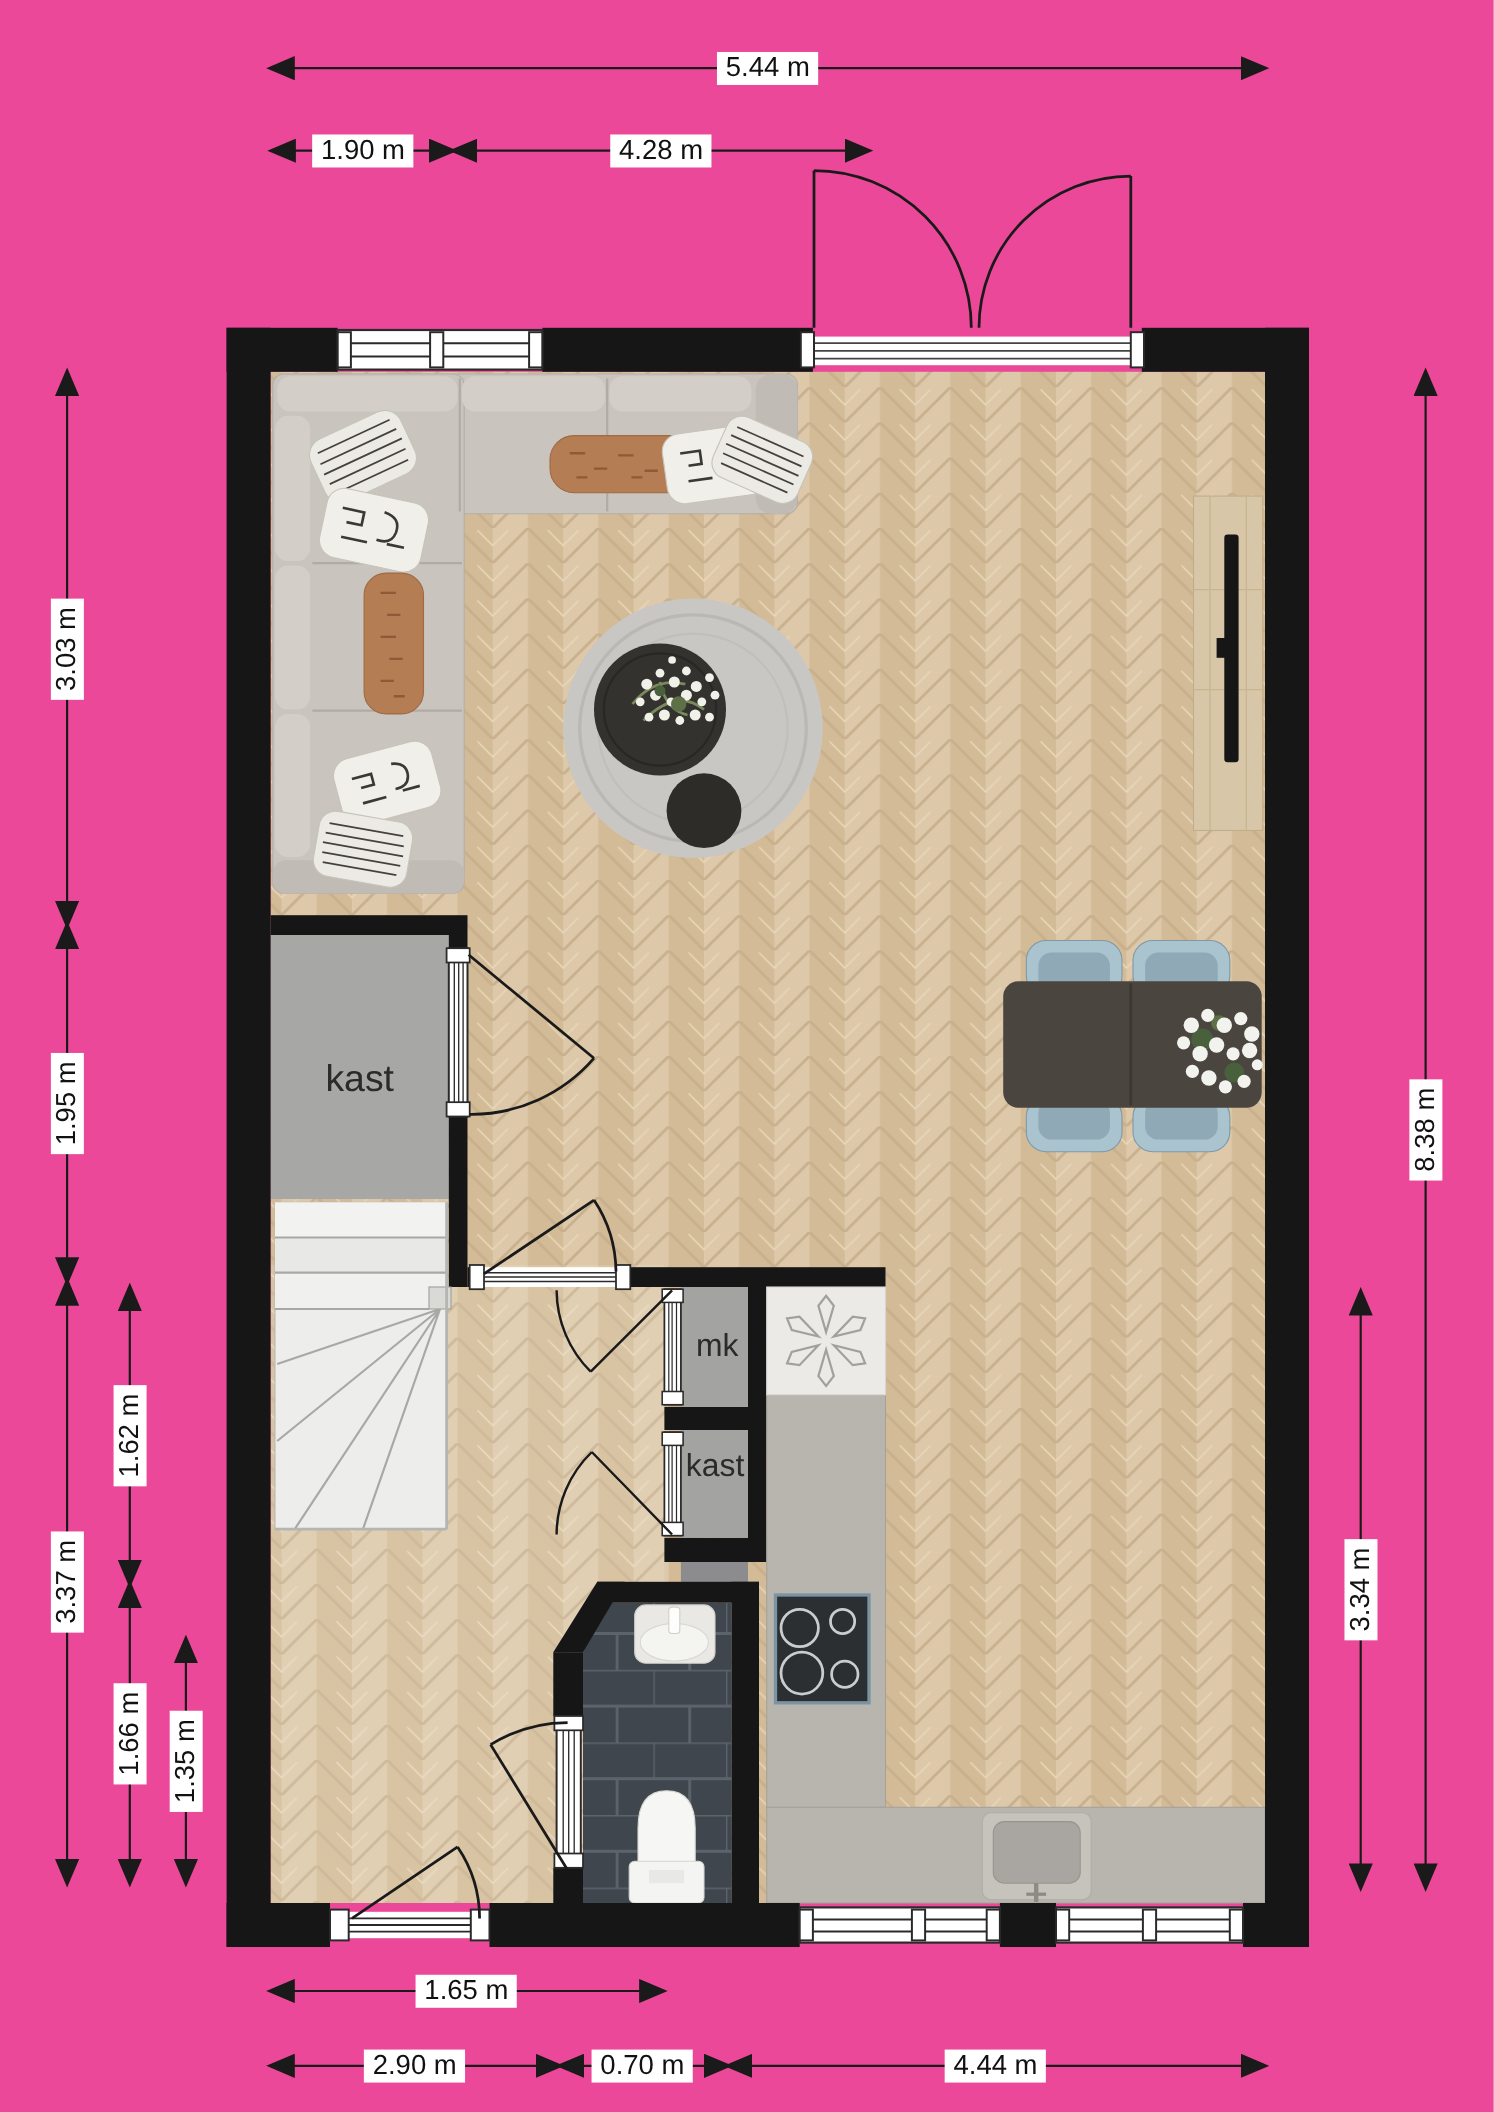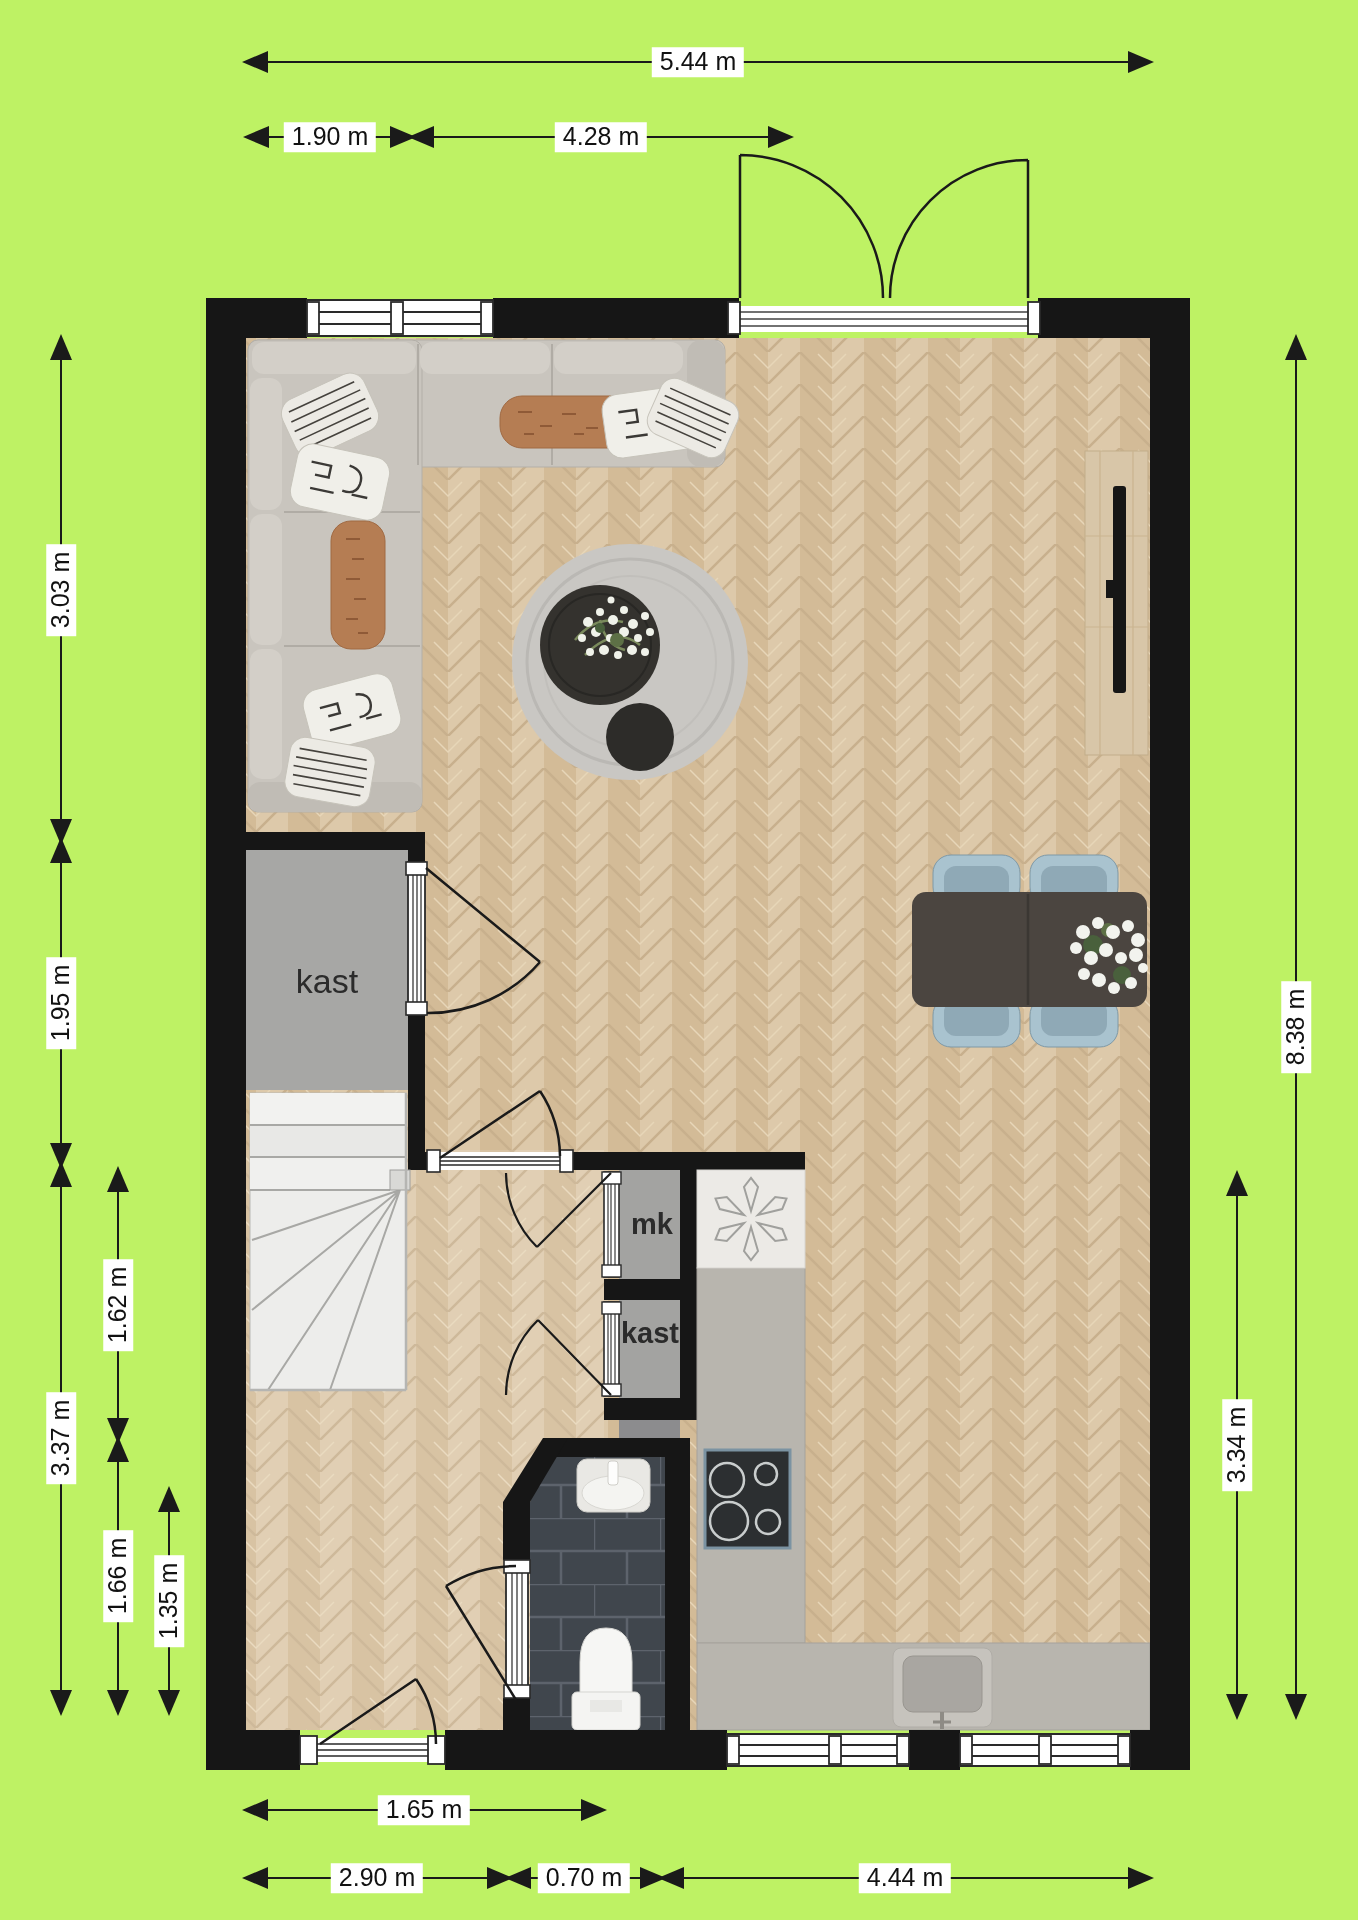--- a/index.html
+++ b/index.html
@@ -1,24 +1,24 @@
 <!DOCTYPE html>
 <html><head>
 <meta charset="utf-8">
 <style>
   html,body{margin:0;padding:0;background:#fff;}
-  #stage{position:relative;width:1358px;height:1920px;background:#bef264;overflow:hidden;
+  #stage{position:relative;width:1358px;height:1920px;background:#ec4899;overflow:hidden;
          font-family:"Liberation Sans",sans-serif;}
   #plan-svg{position:absolute;left:0;top:0;}
   .dim{position:absolute;transform:translate(-50%,-50%);background:#fff;color:#111;
        font-size:25px;white-space:nowrap;padding:1px 8px;line-height:1.1;}
   .dim.vert{transform:translate(-50%,-50%) rotate(-90deg);}
   .room-label{position:absolute;transform:translate(-50%,-50%);color:#2b2b2b;
        font-size:34px;white-space:nowrap;text-align:center;}
-  .room-label.small{font-size:29px;font-weight:bold;}
+  .room-label.small{font-size:29px;}
 </style>
 </head>
 <body>
 
 <div id="stage">
 
 <svg id="plan-svg" width="1358" height="1920" viewBox="0 0 1358 1920">
   <defs>
     <pattern id="hb" width="64" height="32" patternUnits="userSpaceOnUse">
       <rect width="64" height="32" fill="#d9c3a2"></rect>

